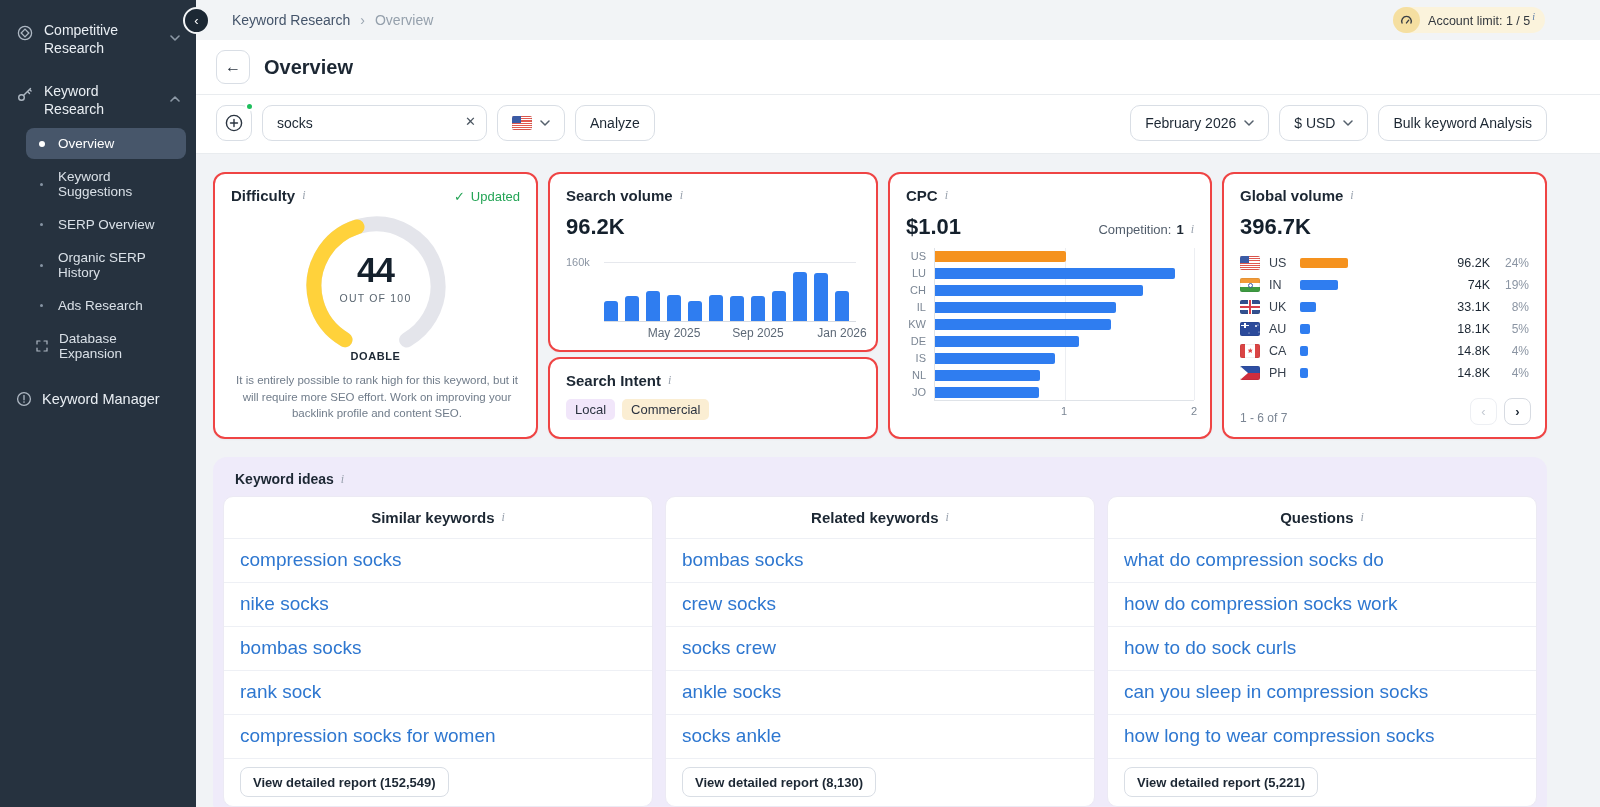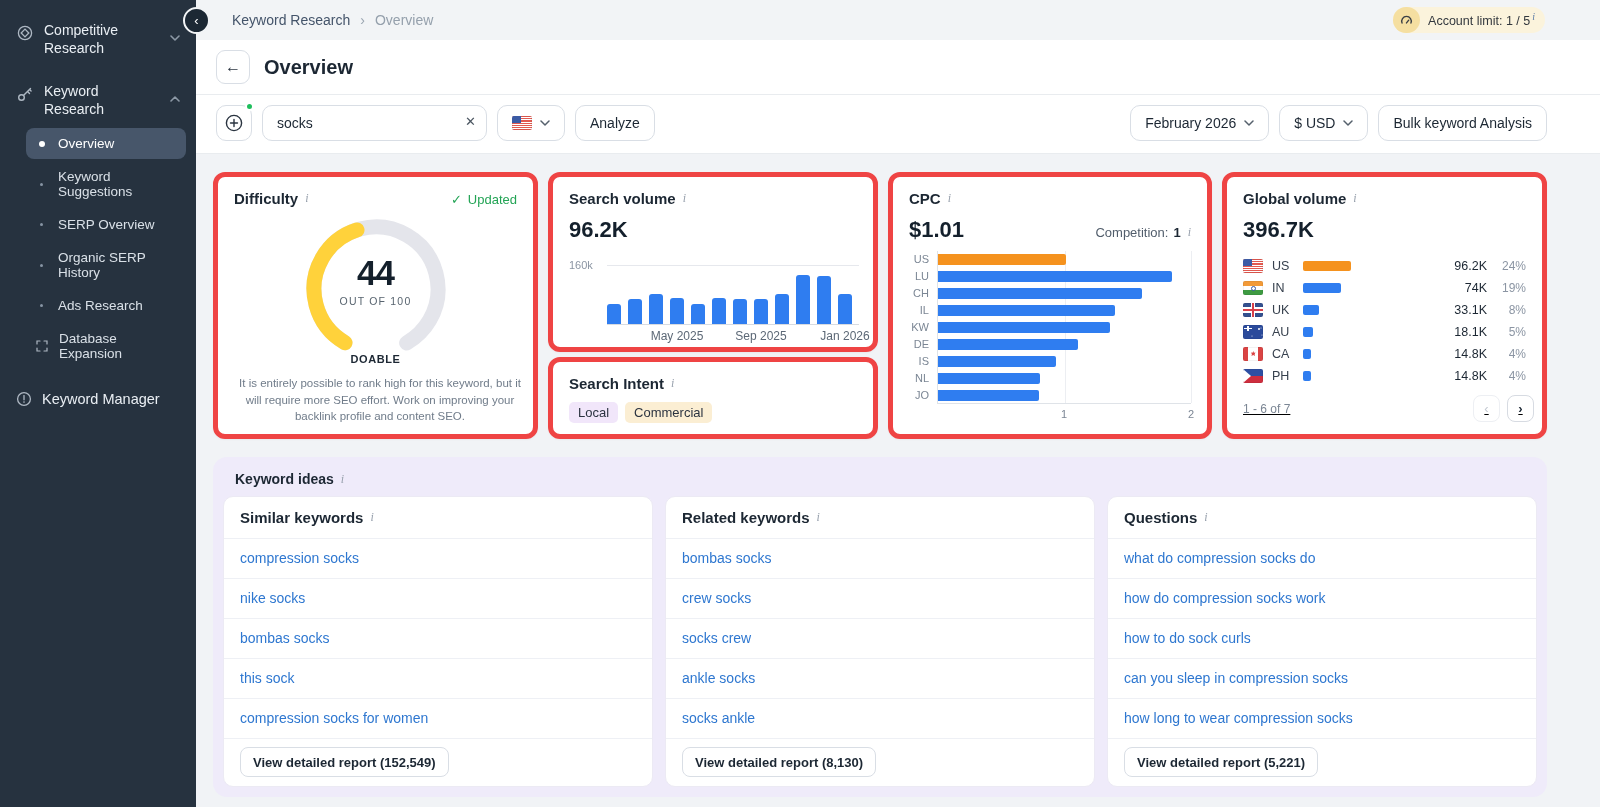--- a/index.html
+++ b/index.html
@@ -46,21 +46,21 @@
   .plus-btn { width:36px; padding:0; position:relative; }
   .plus-dot { position:absolute; top:-4px; right:-3px; width:9px; height:9px; border-radius:50%; background:#1EBE5C; border:2px solid #fff; }
   .kw-input-wrap { position:relative; }
   .kw-input { width:225px; height:36px; border:1px solid #D9DEE5; border-radius:10px; padding:0 32px 0 14px; font-size:14px; color:#1C2733; font-family:"Liberation Sans",sans-serif; background:#fff; }
   .kw-clear { position:absolute; right:11px; top:10px; font-size:13px; color:#4A5560; cursor:pointer; line-height:1; }
   .chev { color:#55606C; display:flex; }
 
   
   .gray-zone { flex:1; background:#F1F3F6; padding:18px 53px 0 17px; overflow:hidden; }
   .cards-row { display:grid; grid-template-columns:325px 330px 324px 325px; gap:10px; }
-  .card { background:#fff; border:5px solid #ef4444; border-radius:12px; box-shadow:0 1px 2px rgba(20,30,60,0.04); padding:13px 16px; position:relative; }
+  .card { background:#fff; border:2px solid #ef4444; border-radius:12px; box-shadow:0 1px 2px rgba(20,30,60,0.04); padding:13px 16px; position:relative; }
   .card-title { font-size:15px; font-weight:700; color:#1C2733; display:flex; align-items:center; }
   .info-i { font-family:"Liberation Serif", serif; font-style:italic; font-size:12px; color:#98A1AD; margin-left:7px; font-weight:400; }
   .big-val { font-size:22px; font-weight:700; color:#14202C; margin-top:10px; }
 
   
   .card-diff { height:267px; }
   .updated { position:absolute; right:16px; top:15px; font-size:13px; font-weight:500; color:#23A455; display:flex; gap:6px; align-items:center; }
   .gauge-wrap { position:relative; width:190px; margin:2px auto 0; height:148px; }
   .gauge-value { position:absolute; width:100%; text-align:center; top:44px; font-size:35px; font-weight:800; color:#14202C; letter-spacing:-1px; }
   .gauge-outof { position:absolute; width:100%; text-align:center; top:86px; font-size:10.5px; letter-spacing:1.2px; color:#58646F; }
@@ -103,21 +103,21 @@
 
   
   .card-gv { height:267px; }
   .gv-rows { margin-top:12px; }
   .gv-row { display:flex; align-items:center; height:22px; gap:9px; }
   .gv-code { width:22px; font-size:12.5px; color:#37414E; font-weight:500; }
   .gv-bar { height:10px; border-radius:2px; background:#2F7DF0; }
   .gv-sp { flex:1; }
   .gv-vol { width:44px; text-align:right; font-size:12.5px; color:#1C2733; font-weight:500; }
   .gv-pct { width:30px; text-align:right; font-size:12px; color:#8B95A3; }
-  .gv-foot { position:absolute; left:16px; right:8px; bottom:12px; display:flex; align-items:center; justify-content:space-between;text-decoration:underline; }
+  .gv-foot { position:absolute; left:16px; right:14px; bottom:12px; display:flex; align-items:flex-end; justify-content:space-between; }
   .gv-count { font-size:12px; color:#7B8694; }
   .pager { display:flex; gap:7px; }
   .pg-btn { width:27px; height:27px; border-radius:8px; background:#fff; display:flex; align-items:center; justify-content:center; font-size:13px; cursor:pointer; }
   .pg-prev { border:1px solid #EDEFF3; color:#C3C9D2; }
   .pg-next { border:1px solid #D7DBE2; color:#1C2733; font-weight:700; }
 
   
   .flag { width:20px; height:14px; border-radius:2px; position:relative; overflow:hidden; flex-shrink:0; box-shadow:inset 0 0 0 0.5px rgba(0,0,0,0.10); }
   .flag-us { background:repeating-linear-gradient(180deg,#E25950 0 1.1px,#fff 1.1px 2.2px); }
   .flag-us::after { content:""; position:absolute; left:0; top:0; width:9px; height:7px; background:#3B5BA5; }
@@ -132,23 +132,23 @@
   .flag-ca { background:linear-gradient(90deg,#DA4444 0 26%,#fff 26% 74%,#DA4444 74%); }
   .flag-ca::after { content:""; position:absolute; left:8px; top:4px; width:4.5px; height:5px; background:#DA4444; clip-path:polygon(50% 0,65% 35%,100% 30%,80% 65%,90% 100%,50% 82%,10% 100%,20% 65%,0 30%,35% 35%); }
   .flag-ph { background:linear-gradient(180deg,#2E4FA3 0 50%,#CE2E3E 50%); }
   .flag-ph::after { content:""; position:absolute; left:0; top:0; border-top:7px solid transparent; border-bottom:7px solid transparent; border-left:8px solid #fff; }
 
   
   .ideas-section { margin-top:18px; background:#EFEBFA; border-radius:14px; padding:8px 10px 10px; }
   .ideas-head { display:flex; align-items:center; padding:6px 12px 9px; font-size:14px; font-weight:700; color:#1C2733; }
   .ideas-grid { display:grid; grid-template-columns:1fr 1fr 1fr; gap:12px; }
   .ideas-card { background:#fff; border:1px solid #ECEAF4; border-radius:10px; overflow:hidden; }
-  .idea-card-head { display:flex; align-items:center; padding:12px 16px; font-size:15px; font-weight:700; color:#1C2733; border-bottom:1px solid #EEF0F5; }
+  .idea-card-head { display:flex; align-items:center; padding:12px 16px; font-size:15px; font-weight:700; color:#1C2733; border-bottom:1px solid #EEF0F5;justify-content:center; }
   .idea-row { padding:10px 16px 11px; border-bottom:1px solid #EEF0F5; }
-  .idea-link { font-size:14px; font-weight:500; color:#2E77D0; cursor:pointer; }
+  .idea-link { font-size:19px; font-weight:500; color:#2E77D0; cursor:pointer; }
   .idea-foot { padding:8px 16px 9px; }
   .report-btn { height:30px; background:#fff; border:1px solid #D9DEE5; border-radius:8px; font-size:13px; font-weight:700; color:#1C2733; padding:0 12px; cursor:pointer; font-family:"Liberation Sans",sans-serif; }
 </style>
 </head>
 <body>
 
 <div class="app">
 
   <aside class="sidebar">
     <div class="side-section">
@@ -505,21 +505,21 @@
           </div>
         <div class="ideas-grid" id="ideas-grid">
             <div class="ideas-card">
               <div class="idea-card-head">
                 <span>Similar keywords</span>
                 <span class="info-i">i</span>
               </div>
               <div class="idea-row"><span class="idea-link">compression socks</span></div>
               <div class="idea-row"><span class="idea-link">nike socks</span></div>
               <div class="idea-row"><span class="idea-link">bombas socks</span></div>
-              <div class="idea-row"><span class="idea-link">this sock</span></div>
+              <div class="idea-row"><span class="idea-link">rank sock</span></div>
               <div class="idea-row"><span class="idea-link">compression socks for women</span></div>
               <div class="idea-foot"><button class="report-btn">View detailed report (152,549)</button></div>
             </div>
             <div class="ideas-card">
               <div class="idea-card-head">
                 <span>Related keywords</span>
                 <span class="info-i">i</span>
               </div>
               <div class="idea-row"><span class="idea-link">bombas socks</span></div>
               <div class="idea-row"><span class="idea-link">crew socks</span></div>

